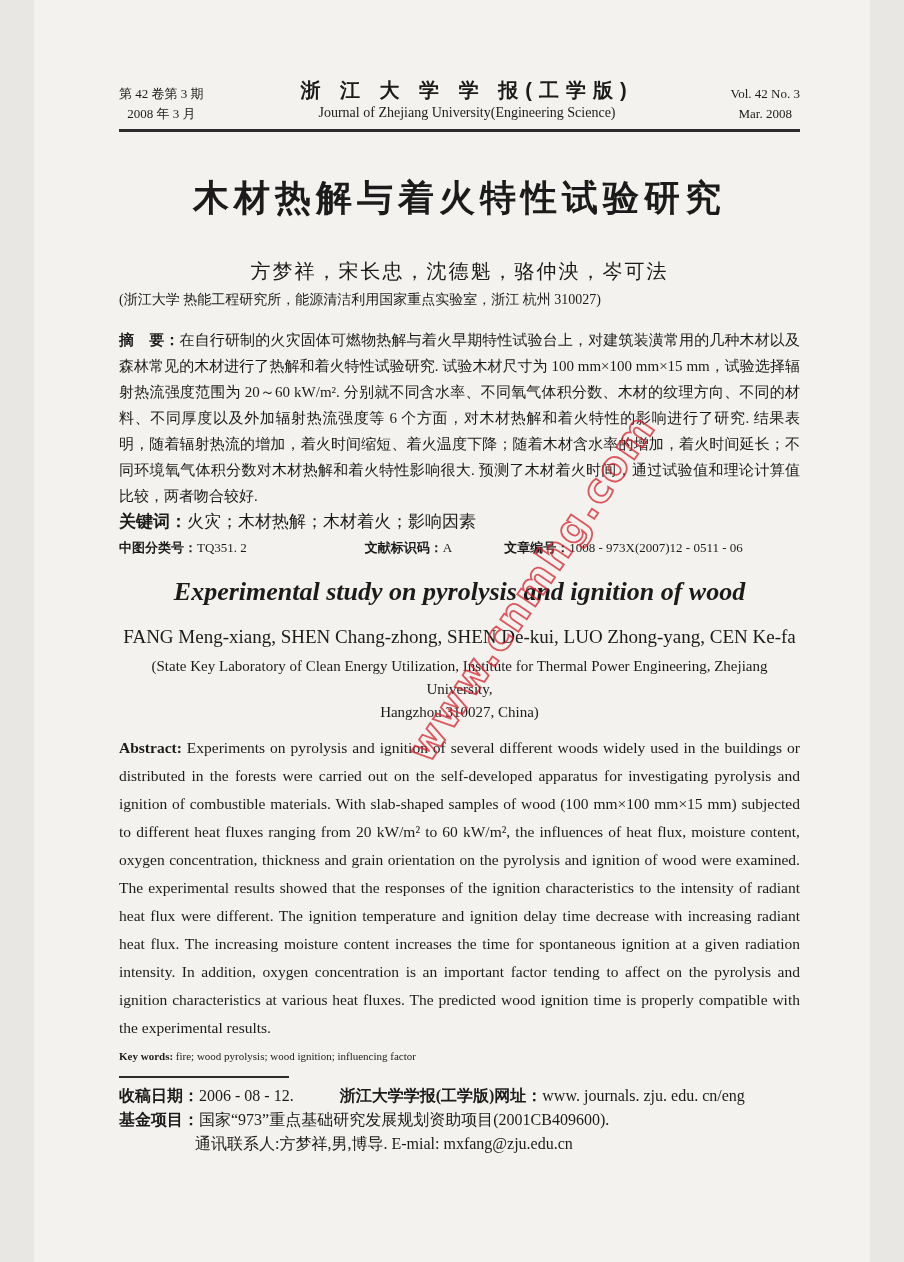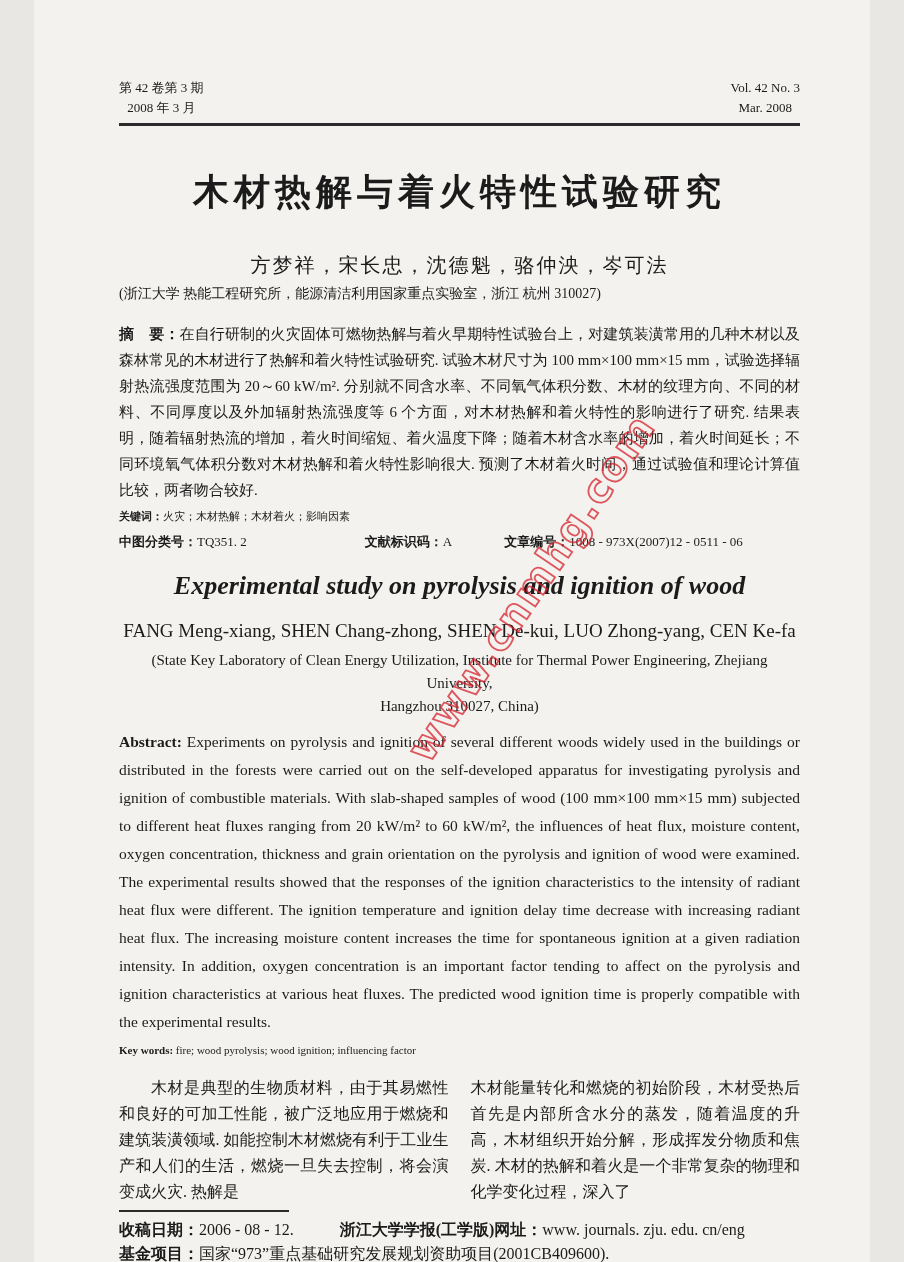--- a/index.html
+++ b/index.html
@@ -68,21 +68,21 @@
   }
 
   
   .cn-abstract {
     margin-top: 17px;
     font-size: 15px;
     line-height: 26px;
     text-align: justify;
   }
   .cn-abstract b, .kwline b, .metaline b { font-weight: bold; }
-  .kwline { font-size: 11px; line-height: 26px; }
+  .kwline { font-size: 17px; line-height: 26px; }
   .metaline { font-size: 13px; line-height: 26px; white-space: nowrap; }
   .metaline .m2 { margin-left: 118px; }
   .metaline .m3 { margin-left: 52px; }
 
   
   .en-title {
     margin-top: 14px;
     text-align: center;
     font-weight: bold;
     font-size: 26px;
@@ -160,20 +160,24 @@
 </head>
 <body>
 
 <div class="page">
   <div class="inner">
 
     <div class="jheader">
       <div class="jh-left">
         <div>第 42 卷第 3 期</div>
         <div>2008 年 3 月</div>
+      </div>
+      <div class="jh-center">
+        <div class="jh-cn">浙 江 大 学 学 报(工学版)</div>
+        <div class="jh-en">Journal of Zhejiang University(Engineering Science)</div>
       </div>
       <div class="jh-right">
         <div>Vol. 42 No. 3</div>
         <div>Mar. 2008</div>
       </div>
     </div>
     <hr class="jrule">
 
     <div class="cn-title">木材热解与着火特性试验研究</div>
     <div class="cn-authors">方梦祥，宋长忠，沈德魁，骆仲泱，岑可法</div>
@@ -186,28 +190,20 @@
     <div class="en-title">Experimental study on pyrolysis and ignition of wood</div>
     <div class="en-authors">FANG Meng-xiang, SHEN Chang-zhong, SHEN De-kui, LUO Zhong-yang, CEN Ke-fa</div>
     <div class="en-affil">
       <div>(State Key Laboratory of Clean Energy Utilization, Institute for Thermal Power Engineering, Zhejiang University,</div>
       <div>Hangzhou 310027, China)</div>
     </div>
 
     <p class="en-abstract"><b>Abstract:</b> <span>Experiments on pyrolysis and ignition of several different woods widely used in the buildings or distributed in the forests were carried out on the self-developed apparatus for investigating pyrolysis and ignition of combustible materials. With slab-shaped samples of wood (100 mm×100 mm×15 mm) subjected to different heat fluxes ranging from 20 kW/m² to 60 kW/m², the influences of heat flux, moisture content, oxygen concentration, thickness and grain orientation on the pyrolysis and ignition of wood were examined. The experimental results showed that the responses of the ignition characteristics to the intensity of radiant heat flux were different. The ignition temperature and ignition delay time decrease with increasing radiant heat flux. The increasing moisture content increases the time for spontaneous ignition at a given radiation intensity. In addition, oxygen concentration is an important factor tending to affect on the pyrolysis and ignition characteristics at various heat fluxes. The predicted wood ignition time is properly compatible with the experimental results.</span></p>
     <p class="en-kw"><b>Key words:</b> <span>fire; wood pyrolysis; wood ignition; influencing factor</span></p>
 
-    <div class="columns">
-      <div class="col first">
-        <p>木材是典型的生物质材料，由于其易燃性和良好的可加工性能，被广泛地应用于燃烧和建筑装潢领域. 如能控制木材燃烧有利于工业生产和人们的生活，燃烧一旦失去控制，将会演变成火灾. 热解是</p>
-      </div>
-      <div class="col">
-        <p>木材能量转化和燃烧的初始阶段，木材受热后首先是内部所含水分的蒸发，随着温度的升高，木材组织开始分解，形成挥发分物质和焦炭. 木材的热解和着火是一个非常复杂的物理和化学变化过程，深入了</p>
-      </div>
-    </div>
 
     <div class="footnotes">
       <hr class="footrule">
       <div class="fn-line"><b>收稿日期：</b><span>2006 - 08 - 12.</span><span class="fn-gap"><b>浙江大学学报(工学版)网址：</b><span>www. journals. zju. edu. cn/eng</span></span></div>
       <div class="fn-line"><b>基金项目：</b><span>国家“973”重点基础研究发展规划资助项目(2001CB409600).</span></div>
       <div class="fn-line fn-indent"><span>通讯联系人:方梦祥,男,博导. E-mial: mxfang@zju.edu.cn</span></div>
     </div>
 
   </div>
 

